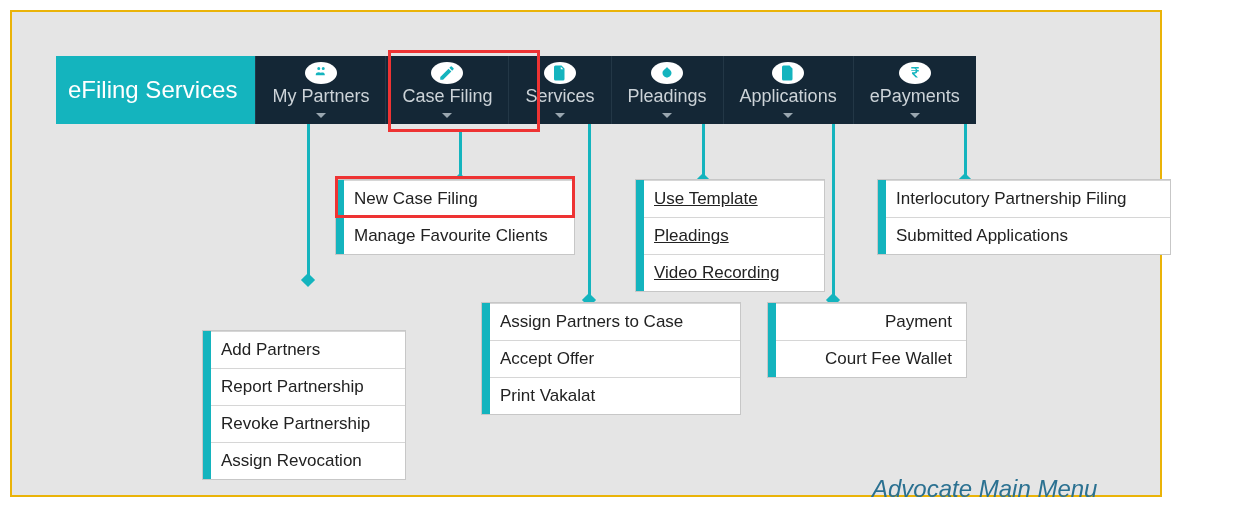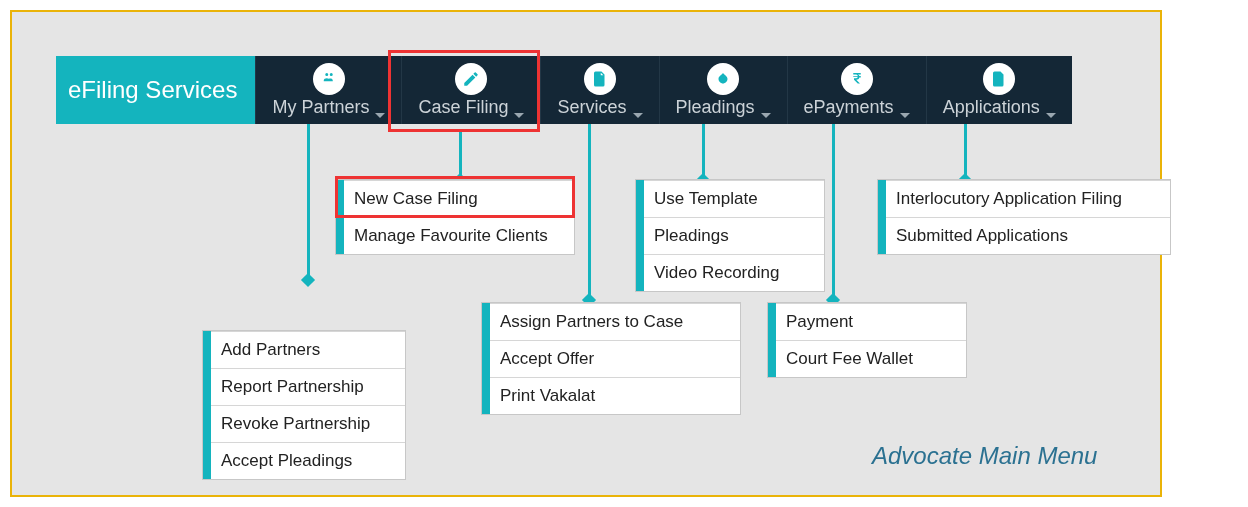--- a/index.html
+++ b/index.html
@@ -48,21 +48,21 @@
     position: relative;
   }
   .nav-item .icon-circle {
     width: 32px; height: 32px;
     background: #fff;
     border-radius: 50%;
     display: flex; align-items: center; justify-content: center;
     margin-bottom: 2px;
   }
   .nav-item .icon-circle svg { width: 18px; height: 18px; fill: #14b4be; }
-  .nav-label-row { display: flex; align-items: flex-end; gap: 6px; }
+  .nav-label-row { display: flex; align-items: center; gap: 6px; flex-direction: column; }
   .caret {
     width: 0; height: 0;
     border-left: 5px solid transparent;
     border-right: 5px solid transparent;
     border-top: 5px solid #9aa7b0;
   }
   .red-box {
     position: absolute;
     border: 3px solid #e33;
     pointer-events: none;
@@ -84,20 +84,21 @@
     padding: 8px 14px 8px 18px;
     border-top: 1px solid #d6d6d6;
     white-space: nowrap;
   }
   .dropdown .item:first-child { border-top: none; }
   .caption {
     position: absolute;
     color: #2b7191;
     font-size: 24px;
     font-style: italic;
+    margin-top: 33px;
   }
   
   .vline {
     position: absolute;
     width: 3px;
     background: #14b4be;
   }
   .diamond {
     position: absolute;
     width: 10px; height: 10px;
@@ -157,37 +158,37 @@
       </span>
       <span class="nav-label-row">
         <span>Pleadings</span>
         <span class="caret"></span>
       </span>
     </div>
 
     <div class="nav-item">
       <span class="icon-circle">
         <svg viewBox="0 0 24 24">
+            <path d="M6 2h8l4 4v14a2 2 0 01-2 2H6a2 2 0 01-2-2V4a2 2 0 012-2zm2 10h8v2H8v-2zm0 4h8v2H8v-2z"></path>
+          </svg>
+      </span>
+      <span class="nav-label-row">
+        <span>Applications</span>
+        <span class="caret"></span>
+      </span>
+    </div>
+
+    <div class="nav-item">
+      <span class="icon-circle">
+        <svg viewBox="0 0 24 24">
             <path d="M7 4h10v2h-4c1 0 2 1 2 2h2v2h-2c0 2-2 3-4 3l5 5h-3l-5-5v-2h3c1 0 2-1 2-2H7V8h6c0-1-1-2-2-2H7V4z"></path>
           </svg>
       </span>
       <span class="nav-label-row">
         <span>ePayments</span>
-        <span class="caret"></span>
-      </span>
-    </div>
-
-    <div class="nav-item">
-      <span class="icon-circle">
-        <svg viewBox="0 0 24 24">
-            <path d="M6 2h8l4 4v14a2 2 0 01-2 2H6a2 2 0 01-2-2V4a2 2 0 012-2zm2 10h8v2H8v-2zm0 4h8v2H8v-2z"></path>
-          </svg>
-      </span>
-      <span class="nav-label-row">
-        <span>Applications</span>
         <span class="caret"></span>
       </span>
     </div>
   </div>
 
   <div class="red-box" style="left:376px; top:38px; width:152px; height:82px;"></div>
 
   <div class="vline" style="left:295px; top:112px; height:155px;"></div>
   <div class="diamond" style="left:291px; top:263px;"></div>
 
@@ -204,51 +205,51 @@
   <div class="diamond" style="left:816px; top:283px;"></div>
 
   <div class="vline" style="left:952px; top:112px; height:55px;"></div>
   <div class="diamond" style="left:948px; top:163px;"></div>
 
   <div class="dropdown" style="left:190px; top:270px; width:204px;margin-top:48px;">
     <div class="strip"></div>
     <div class="item">Add Partners</div>
     <div class="item">Report Partnership</div>
     <div class="item">Revoke Partnership</div>
-    <div class="item">Accept Pleadings</div>
+    <div class="item">Assign Revocation</div>
   </div>
 
   <div class="dropdown" style="left:323px; top:167px; width:240px;">
     <div class="strip"></div>
     <div class="item">New Case Filing</div>
     <div class="item">Manage Favourite Clients</div>
   </div>
   <div class="red-box" style="left:323px; top:164px; width:240px; height:42px;"></div>
 
   <div class="dropdown" style="left:469px; top:290px; width:260px;">
     <div class="strip"></div>
     <div class="item">Assign Partners to Case</div>
     <div class="item">Accept Offer</div>
     <div class="item">Print Vakalat</div>
   </div>
 
-  <div class="dropdown" style="left:623px; top:167px; width:190px;">
+  <div class="dropdown" style="left:623px; top:167px; width:190px;text-decoration:underline;">
     <div class="strip"></div>
     <div class="item">Use Template</div>
     <div class="item">Pleadings</div>
     <div class="item">Video Recording</div>
   </div>
 
-  <div class="dropdown" style="left:755px; top:290px; width:200px;">
+  <div class="dropdown" style="left:755px; top:290px; width:200px;text-align:right;">
     <div class="strip"></div>
     <div class="item">Payment</div>
     <div class="item">Court Fee Wallet</div>
   </div>
 
   <div class="dropdown" style="left:865px; top:167px; width:294px;">
     <div class="strip"></div>
-    <div class="item">Interlocutory Application Filing</div>
+    <div class="item">Interlocutory Partnership Filing</div>
     <div class="item">Submitted Applications</div>
   </div>
 
   <div class="caption" style="left:860px; top:430px;">Advocate Main Menu</div>
 
 </div>
 
 </body></html>

